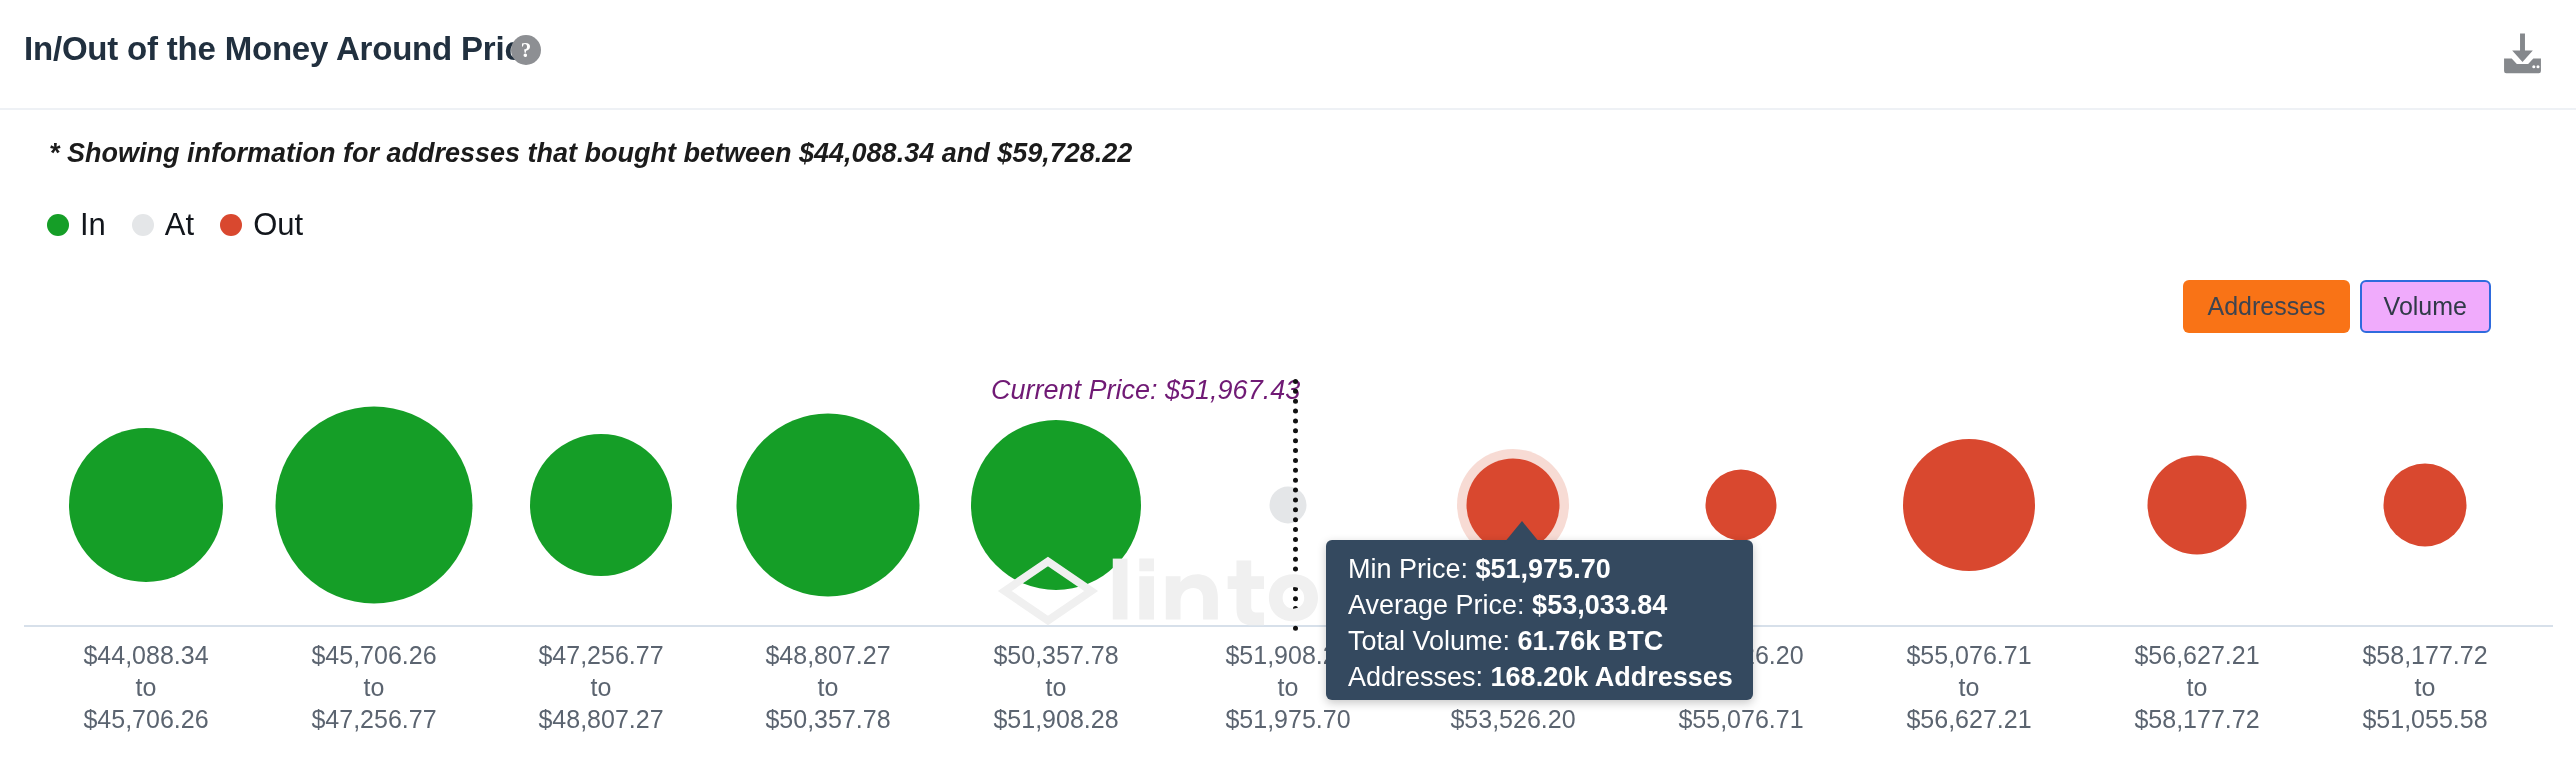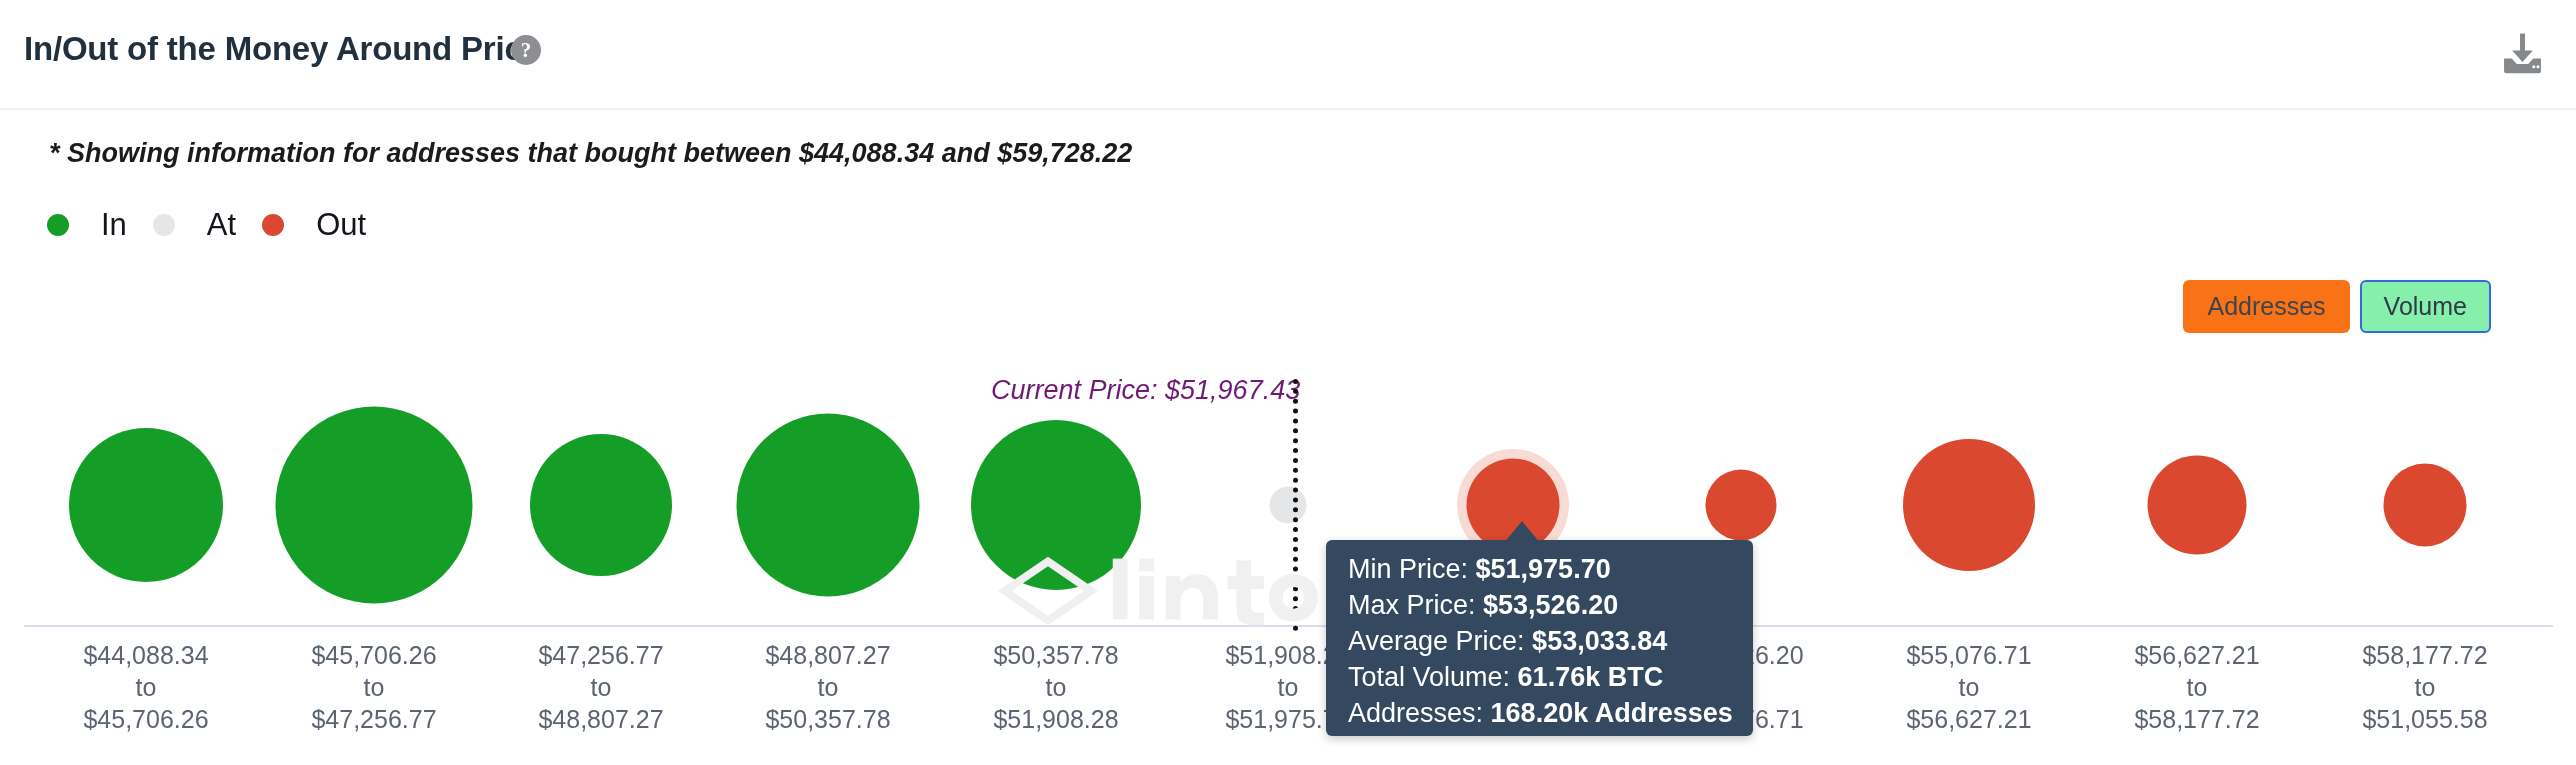--- a/index.html
+++ b/index.html
@@ -90,21 +90,20 @@
   .legend-dot {
     width: 22px;
     height: 22px;
     border-radius: 50%;
     display: block;
   }
   .legend-label {
     font-size: 31px;
     color: #12161c;
     line-height: 1;
-    margin-left: 21px;
   }
 
   
   #unit-toggle {
     position: absolute;
     right: 85px;
     top: 280px;
     display: flex;
     gap: 10px;
     align-items: center;
@@ -115,21 +114,21 @@
     padding: 12px 22px;
     border-radius: 6px;
     border: 2px solid transparent;
     background: #f97316;
     color: #3d4450;
     cursor: pointer;
     line-height: 1;
     white-space: nowrap;
   }
   .toggle-btn.selected {
-    background: #86efac;
+    background: #f0abfc;
     border-color: #2f6bdd;
     color: #303a47;
   }
 
   
   #plot {
     position: absolute;
     left: 0;
     top: 335px;
     width: 2576px;
@@ -362,18 +361,17 @@
     <div class="x-label" style="left: 2425px;">
       <div>$58,177.72</div>
       <div>to</div>
       <div>$51,055.58</div>
     </div>
   </div>
 
 <div id="tooltip-arrow"></div>
 <div id="tooltip">
     <span class="t-row"><span class="t-key">Min Price: </span><span class="t-val">$51,975.70</span></span>
-    <span class="t-row"><span class="t-key">Max Price: </span><span class="t-val">$53,526.20</span></span>
     <span class="t-row"><span class="t-key">Average Price: </span><span class="t-val">$53,033.84</span></span>
     <span class="t-row"><span class="t-key">Total Volume: </span><span class="t-val">61.76k BTC</span></span>
     <span class="t-row"><span class="t-key">Addresses: </span><span class="t-val">168.20k Addresses</span></span>
   </div>
 
 
 </body></html>

